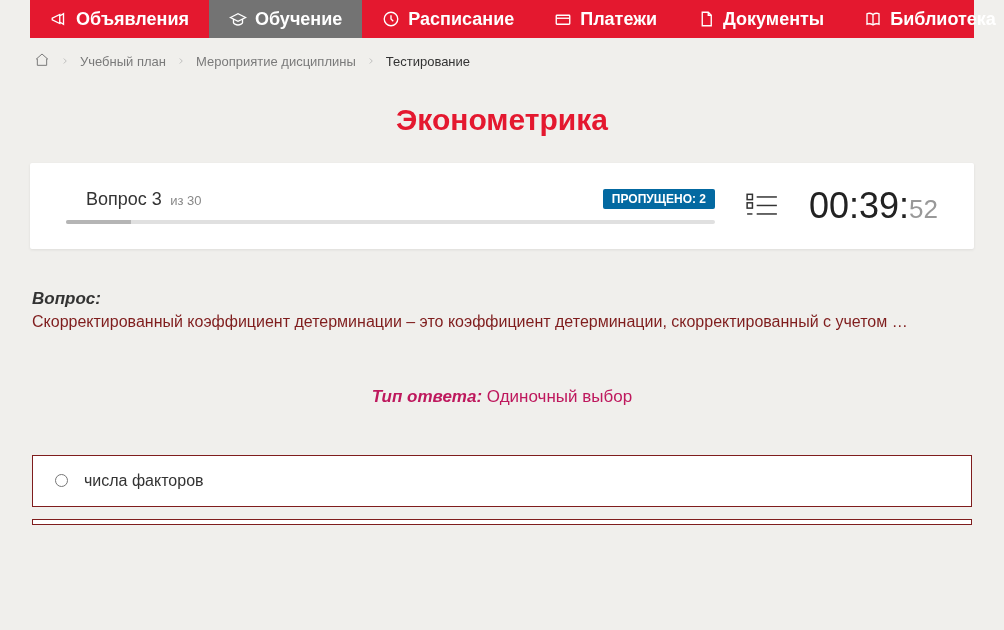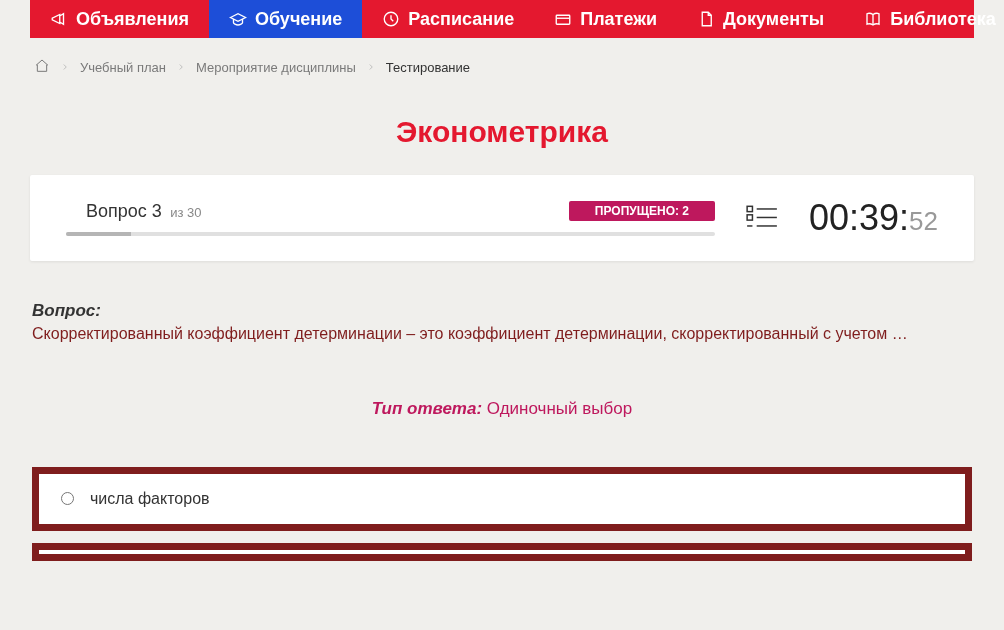--- a/index.html
+++ b/index.html
@@ -29,21 +29,21 @@
       align-items: center;
       padding: 0 20px;
       color: #fff;
       font-size: 18px;
       font-weight: 600;
       cursor: pointer;
       gap: 8px;
       white-space: nowrap;
     }
     .nav-item.active {
-      background: #1d4ed8;
+      background: #737373;
     }
     .nav-icon {
       display: inline-flex;
       align-items: center;
       justify-content: center;
     }
     .nav-icon svg {
       width: 18px;
       height: 18px;
       fill: none;
@@ -54,21 +54,21 @@
       width: 14px;
       height: 14px;
       stroke: #fff;
       stroke-width: 2;
       fill: none;
     }
     .breadcrumb {
       display: flex;
       align-items: center;
       gap: 10px;
-      padding: 20px 4px;
+      padding: 14px 4px;
       font-size: 13px;
       color: #7a7a7a;
     }
     .breadcrumb-item {
       color: #7a7a7a;
       cursor: pointer;
     }
     .breadcrumb-item.current {
       color: #333;
       cursor: default;
@@ -118,25 +118,25 @@
     .question-num {
       font-size: 18px;
       color: #333;
     }
     .question-total {
       font-size: 13px;
       color: #888;
       margin-left: 4px;
     }
     .skipped-badge {
-      background: #be185d;
+      background: #0369a1;
       color: #fff;
       font-size: 12px;
       font-weight: 600;
-      padding: 3px 26px;
+      padding: 3px 9px;
       border-radius: 2px;
     }
     .progress-track {
       height: 4px;
       background: #e0e0e0;
       border-radius: 2px;
       overflow: hidden;
     }
     .progress-fill {
       height: 100%;
@@ -192,21 +192,21 @@
       font-style: italic;
       font-weight: 700;
     }
     .options {
       display: flex;
       flex-direction: column;
       gap: 12px;
       padding-bottom: 20px;
     }
     .option {
-      border: 7px solid #7f1d1d;
+      border: 1px solid #7f1d1d;
       background: #fff;
       padding: 16px 22px;
       display: flex;
       align-items: center;
       gap: 16px;
       cursor: pointer;
     }
     .option input {
       width: 13px;
       height: 13px;

